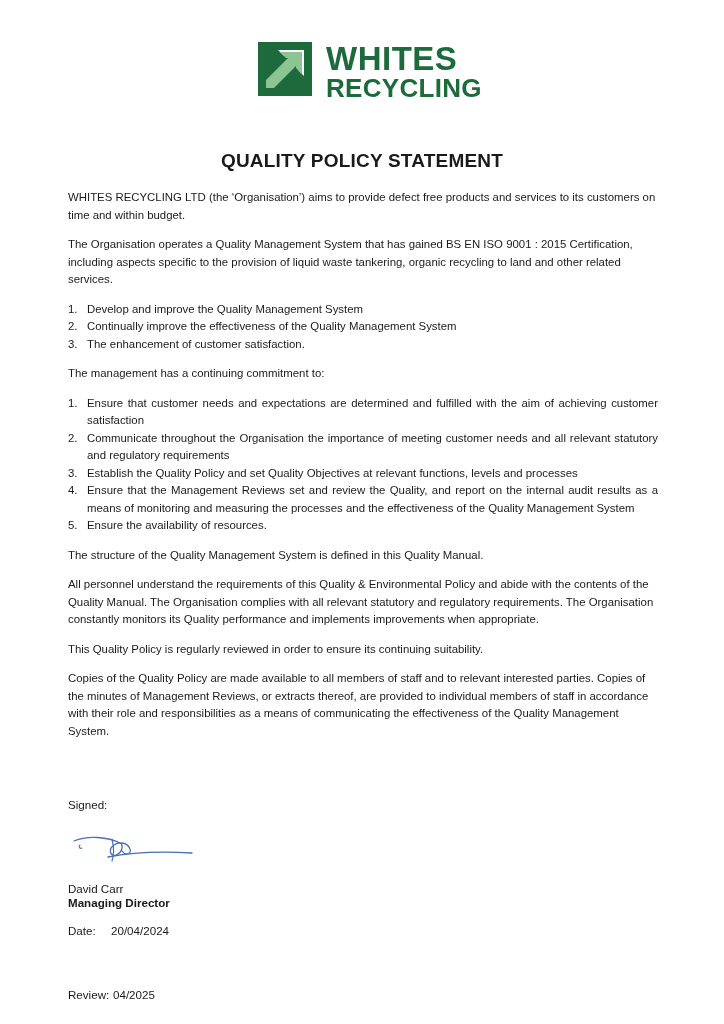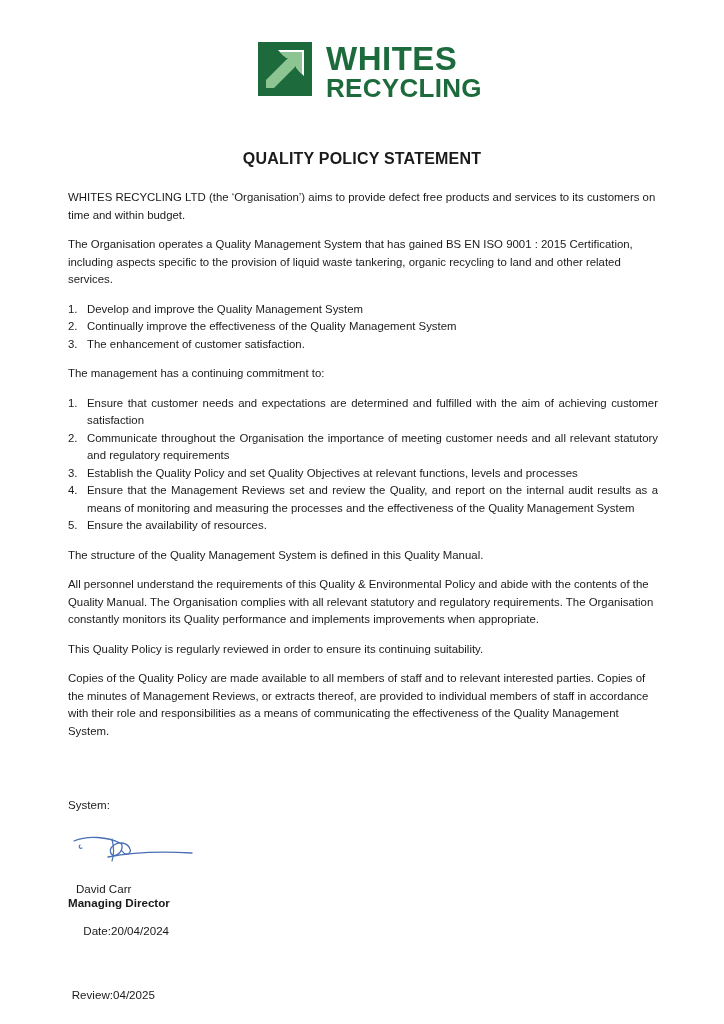--- a/index.html
+++ b/index.html
@@ -5,37 +5,37 @@
   html, body { margin: 0; padding: 0; background: #ffffff; }
   body { width: 724px; height: 1024px; position: relative; overflow: hidden; color: #1a1a1a; }
   .page { position: absolute; left: 0; top: 0; width: 724px; height: 1024px; }
 
   .logo { position: absolute; left: 258px; top: 42px; width: 210px; height: 56px; }
   .logo-mark { position: absolute; left: 0; top: 0; width: 54px; height: 54px; }
   .logo-text { position: absolute; left: 68px; top: 0; font-family: "Liberation Sans", sans-serif; font-weight: bold; color: #1d6b3c; line-height: 1; }
   .logo-line1 { font-size: 33px; letter-spacing: 0.5px; display: block; }
   .logo-line2 { font-size: 26px; letter-spacing: 0.3px; display: block; margin-top: 0px; }
 
-  .title { position: absolute; left: 0; width: 724px; top: 150px; text-align: center; font-family: "Liberation Sans", sans-serif; font-weight: bold; font-size: 16px; letter-spacing: 0.2px; }
+  .title { position: absolute; left: 0; width: 724px; top: 150px; text-align: center; font-family: "Liberation Sans", sans-serif; font-weight: bold; font-size: 19px; letter-spacing: 0.2px; }
 
   .body { position: absolute; left: 68px; top: 189px; width: 590px; font-family: "Liberation Sans", sans-serif; font-size: 11.4px; line-height: 17.5px; color: #1a1a1a; }
   .body p { margin: 0 0 12px 0; }
   .list { margin: 0 0 12px 0; padding: 0; list-style: none; }
   .list li { position: relative; padding-left: 19px; }
   .list li .num { position: absolute; left: 0; top: 0; }
   .list.justify li .txt { text-align: justify; display: block; }
 
   .sig { position: absolute; left: 68px; top: 797px; font-family: "Liberation Sans", sans-serif; font-size: 11.6px; line-height: 15px; }
   .sig-label { position: absolute; left: 0; top: 0; white-space: nowrap; }
   .sig-graphic { position: absolute; left: 0; top: 30px; width: 130px; height: 40px; }
-  .sig-name { position: absolute; left: 0; top: 84px; white-space: nowrap; margin-left: 8px; }
+  .sig-name { position: absolute; left: 0; top: 84px; white-space: nowrap; }
   .sig-role { position: absolute; left: 0; top: 98px; white-space: nowrap; font-weight: bold; }
   .sig-date { position: absolute; left: 0; top: 126px; white-space: nowrap; }
   .sig-review { position: absolute; left: 0; top: 142px; white-space: nowrap; margin-top: 48px; }
-  .lbl { display: inline-block; text-align: right; }
+  .lbl { display: inline-block; }
   .date-lbl { width: 43px; }
   .review-lbl { width: 45px; }
 </style>
 </head>
 <body>
 
 <div class="page">
 
   <div class="logo">
     <svg class="logo-mark" viewBox="0 0 54 54">
@@ -89,21 +89,21 @@
         </li>
     </ul>
 
     <p>The structure of the Quality Management System is defined in this Quality Manual.</p>
     <p>All personnel understand the requirements of this Quality &amp; Environmental Policy and abide with the contents of the Quality Manual.  The Organisation complies with all relevant statutory and regulatory requirements.  The Organisation constantly monitors its Quality performance and implements improvements when appropriate.</p>
     <p>This Quality Policy is regularly reviewed in order to ensure its continuing suitability.</p>
     <p>Copies of the Quality Policy are made available to all members of staff and to relevant interested parties.  Copies of the minutes of Management Reviews, or extracts thereof, are provided to individual members of staff in accordance with their role and responsibilities as a means of communicating the effectiveness of the Quality Management System.</p>
   </div>
 
   <div class="sig">
-    <div class="sig-label">System:</div>
+    <div class="sig-label">Signed:</div>
     <svg class="sig-graphic" viewBox="0 0 130 40">
       <path d="M6,14 C20,8 40,10 52,16 C56,18 54,26 48,28 C42,30 40,22 46,18 C52,14 60,16 62,22 C64,26 58,30 54,24" fill="none" stroke="#4a6fb5" stroke-width="1.3" stroke-linecap="round"></path>
       <path d="M12,18 C10,20 12,22 14,21" fill="none" stroke="#4a6fb5" stroke-width="1.1" stroke-linecap="round"></path>
       <path d="M44,12 C46,20 46,28 44,34" fill="none" stroke="#4a6fb5" stroke-width="1.2" stroke-linecap="round"></path>
       <path d="M40,30 C60,26 90,24 124,26" fill="none" stroke="#4a6fb5" stroke-width="1.3" stroke-linecap="round"></path>
     </svg>
     <div class="sig-name">David Carr</div>
     <div class="sig-role">Managing Director</div>
     <div class="sig-date">
       <span class="lbl date-lbl">Date:</span><span>20/04/2024</span>

